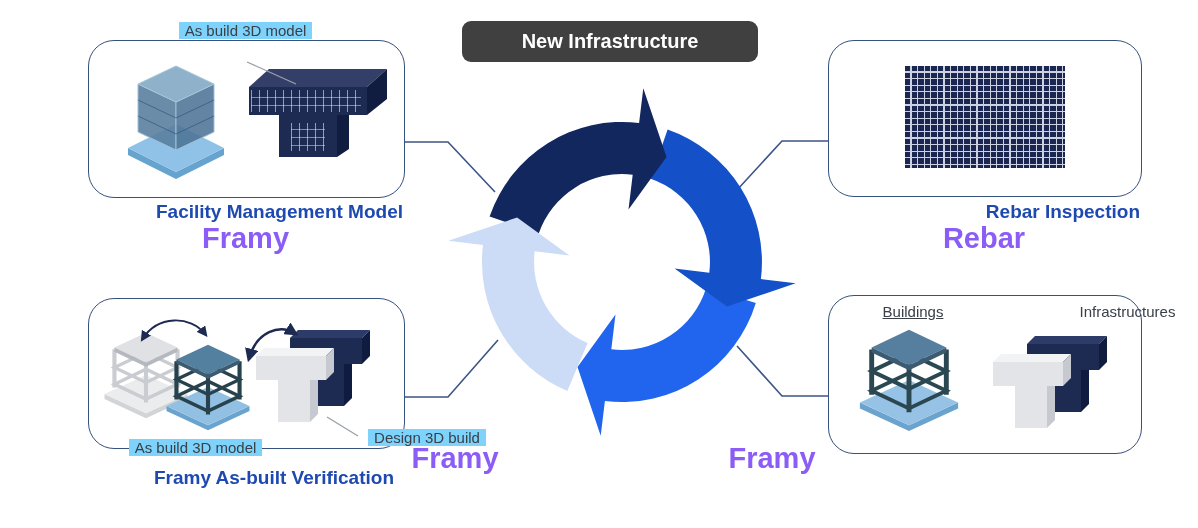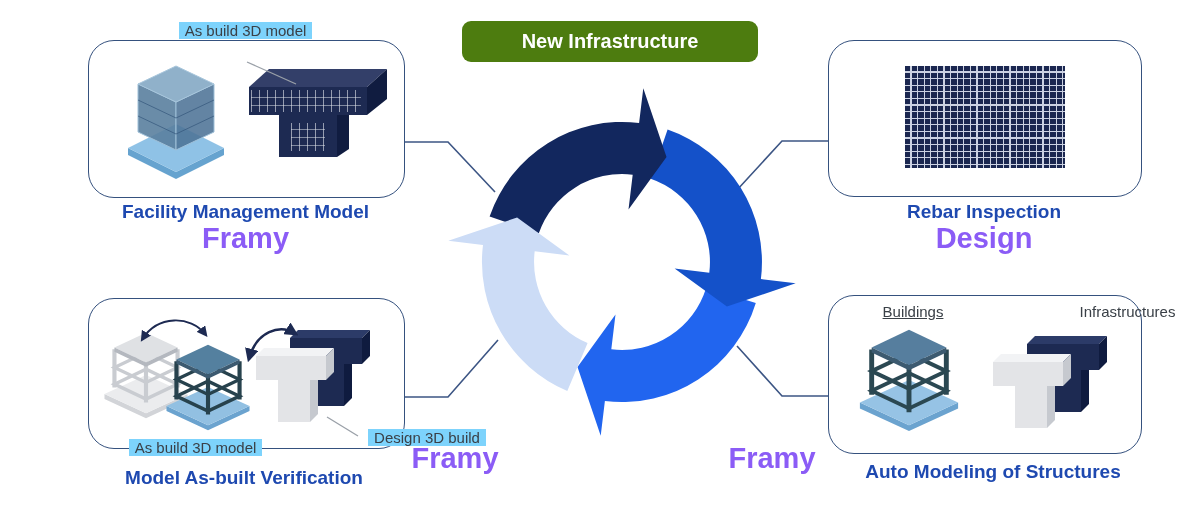--- a/index.html
+++ b/index.html
@@ -4,25 +4,25 @@
 <style>
   html,body { margin:0; padding:0; background:#fff; }
   .stage { position:relative; width:1198px; height:528px; background:#ffffff;
            font-family:"Liberation Sans", sans-serif; overflow:hidden; }
   .lines    { position:absolute; left:0; top:0; width:1198px; height:528px; z-index:1; }
   .callouts { position:absolute; left:0; top:0; width:1198px; height:528px; z-index:6; pointer-events:none; }
   .cycle    { position:absolute; left:442px; top:82px; width:360px; height:360px; z-index:1; }
   .panel    { position:absolute; background:#fff; border:1.6px solid #35517e; border-radius:26px; z-index:2; }
   .model    { position:absolute; z-index:3; }
   .badge    { position:absolute; left:462px; top:21px; width:296px; height:41px; z-index:4;
-              background:#4d7c0f; color:#fff; font-weight:bold; font-size:20px; border-radius:9px;
+              background:#404040; color:#fff; font-weight:bold; font-size:20px; border-radius:9px;
               display:flex; align-items:center; justify-content:center; }
   .legend   { position:absolute; z-index:5; font-size:15px; color:#3a4047; text-align:center; line-height:19px; }
   .legend span { background:#7dd3fc; padding:0 6px; }
-  .cap   { position:absolute; z-index:4; font-weight:bold; font-size:19px; color:#1e49b0; text-align:center; }
+  .cap   { position:absolute; z-index:4; font-weight:bold; font-size:19px; color:#1e49b0; text-align:right; }
   .prod  { position:absolute; z-index:4; font-weight:bold; font-size:29px; color:#8b5cf6; text-align:center; }
   .inlabel { position:absolute; z-index:4; font-size:15px; color:#3a4047; text-align:center; }
   .rebar-grid { position:absolute; left:905px; top:66px; width:160px; height:102px; z-index:3;
     background-color:#1b2750;
     background-image:
       repeating-linear-gradient(to right,  rgba(0,0,0,0) 0 5.4px, #ccd2e2 5.4px 6.6px),
       repeating-linear-gradient(to bottom, rgba(0,0,0,0) 0 5.4px, #ccd2e2 5.4px 6.6px); }
 </style>
 </head>
 <body>
@@ -107,21 +107,21 @@
   <div class="cap" style="left:88px; top:201px; width:315px;">
     <span>Facility Management Model</span></div>
   <div class="prod" style="left:88px; top:222px; width:315px;">
     <span>Framy</span></div>
 
   <div class="panel" style="left:828px; top:40px; width:312px; height:155px;"></div>
   <div class="rebar-grid"></div>
   <div class="cap" style="left:828px; top:201px; width:312px;">
     <span>Rebar Inspection</span></div>
   <div class="prod" style="left:828px; top:222px; width:312px;">
-    <span>Design</span></div>
+    <span>Rebar</span></div>
 
   <div class="panel" style="left:88px; top:298px; width:315px; height:149px;"></div>
 
   <svg class="model" style="left:96px; top:326px; width:100px; height:93px; --c-frame:#c9ccd1; --c-top:#dfe1e4; --c-topedge:#b4b8bf; --c-base:#ebecee; --c-baseside:#d2d4d8;" viewBox="0 0 120 112">
       <use href="#frame-building"></use>
     </svg>
   <svg class="model" style="left:158px; top:338px; width:100px; height:93px; --c-frame:#27424d; --c-top:#54809f; --c-topedge:#3c5a70; --c-base:#92c0e2; --c-baseside:#6ba3cf;" viewBox="0 0 120 112">
       <use href="#frame-building"></use>
     </svg>
   <svg class="model" style="left:136px; top:312px; width:76px; height:33px;" viewBox="0 0 100 44">
@@ -134,40 +134,38 @@
   <svg class="model" style="left:243px; top:320px; width:58px; height:44px;" viewBox="0 0 60 46">
       <use href="#cmp-arrow2"></use>
     </svg>
 
   <div class="legend" style="left:88px; top:438px; width:215px;">
     <span>As build 3D model</span></div>
   <div class="legend" style="left:352px; top:428px; width:150px;">
     <span>Design 3D build</span></div>
 
   <div class="cap" style="left:94px; top:467px; width:300px;">
-    <span>Model As-built Verification</span></div>
+    <span>Framy As-built Verification</span></div>
   <div class="prod" style="left:395px; top:442px; width:120px;">
     <span>Framy</span></div>
 
   <div class="panel" style="left:828px; top:295px; width:312px; height:157px;"></div>
   <div class="inlabel" style="left:848px; top:303px; width:130px;text-decoration:underline;">
     <span>Buildings</span></div>
   <div class="inlabel" style="left:1060px; top:303px; width:135px;">
     <span>Infrastructures</span></div>
 
   <svg class="model" style="left:850px; top:322px; width:118px; height:110px; --c-frame:#2b4852; --c-top:#567e9e; --c-topedge:#3c5a70; --c-base:#96c3e5; --c-baseside:#6ba3cf;" viewBox="0 0 120 112">
       <use href="#frame-building"></use>
     </svg>
   <svg class="model" style="left:985px; top:328px; width:130px; height:110px;" viewBox="0 0 130 110">
       <use href="#pier-pair"></use>
     </svg>
 
   <div class="prod" style="left:712px; top:442px; width:120px;">
     <span>Framy</span></div>
-  <div class="cap" style="left:843px; top:461px; width:300px;">
-    <span>Auto Modeling of Structures</span></div>
 
   <svg class="callouts">
     <path d="M247 62 L296 84" stroke="#9aa0a8" stroke-width="1.3" fill="none"></path>
     <path d="M327 417 L358 436" stroke="#9aa0a8" stroke-width="1.3" fill="none"></path>
   </svg>
 
 </div>
 
 </body></html>

